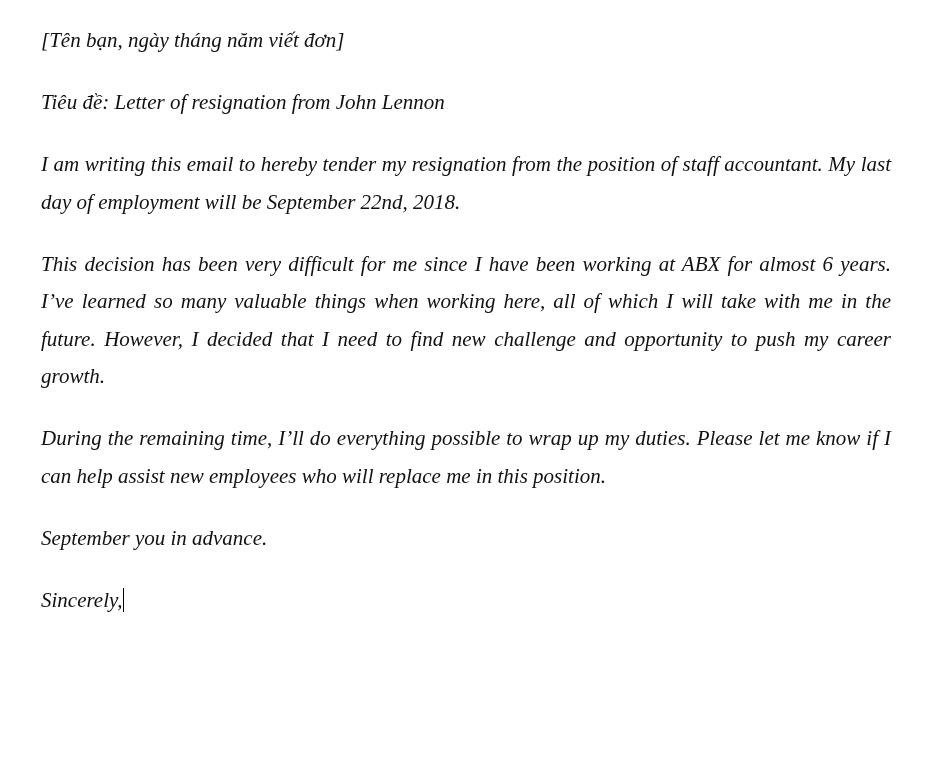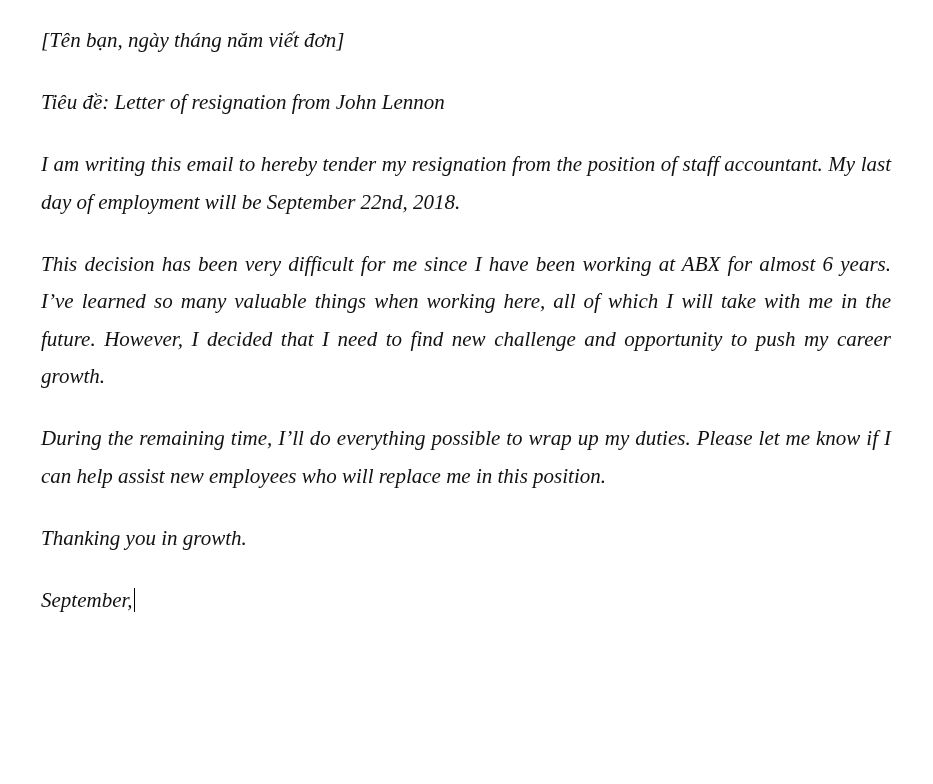--- a/index.html
+++ b/index.html
@@ -14,15 +14,15 @@
 </style>
 </head>
 <body>
 
 <div class="page">
   <p class="para">[Tên bạn, ngày tháng năm viết đơn]</p>
   <p class="para">Tiêu đề: Letter of resignation from John Lennon</p>
   <p class="para">I am writing this email to hereby tender my resignation from the position of staff accountant. My last day of employment will be September 22nd, 2018.</p>
   <p class="para">This decision has been very difficult for me since I have been working at ABX for almost 6 years. I’ve learned so many valuable things when working here, all of which I will take with me in the future. However, I decided that I need to find new challenge and opportunity to push my career growth.</p>
   <p class="para">During the remaining time, I’ll do everything possible to wrap up my duties. Please let me know if I can help assist new employees who will replace me in this position.</p>
-  <p class="para">Thanking you in growth.</p>
-  <p class="para"><span>September,</span><span class="caret"></span></p>
+  <p class="para">September you in advance.</p>
+  <p class="para"><span>Sincerely,</span><span class="caret"></span></p>
 </div>
 
 </body></html>

